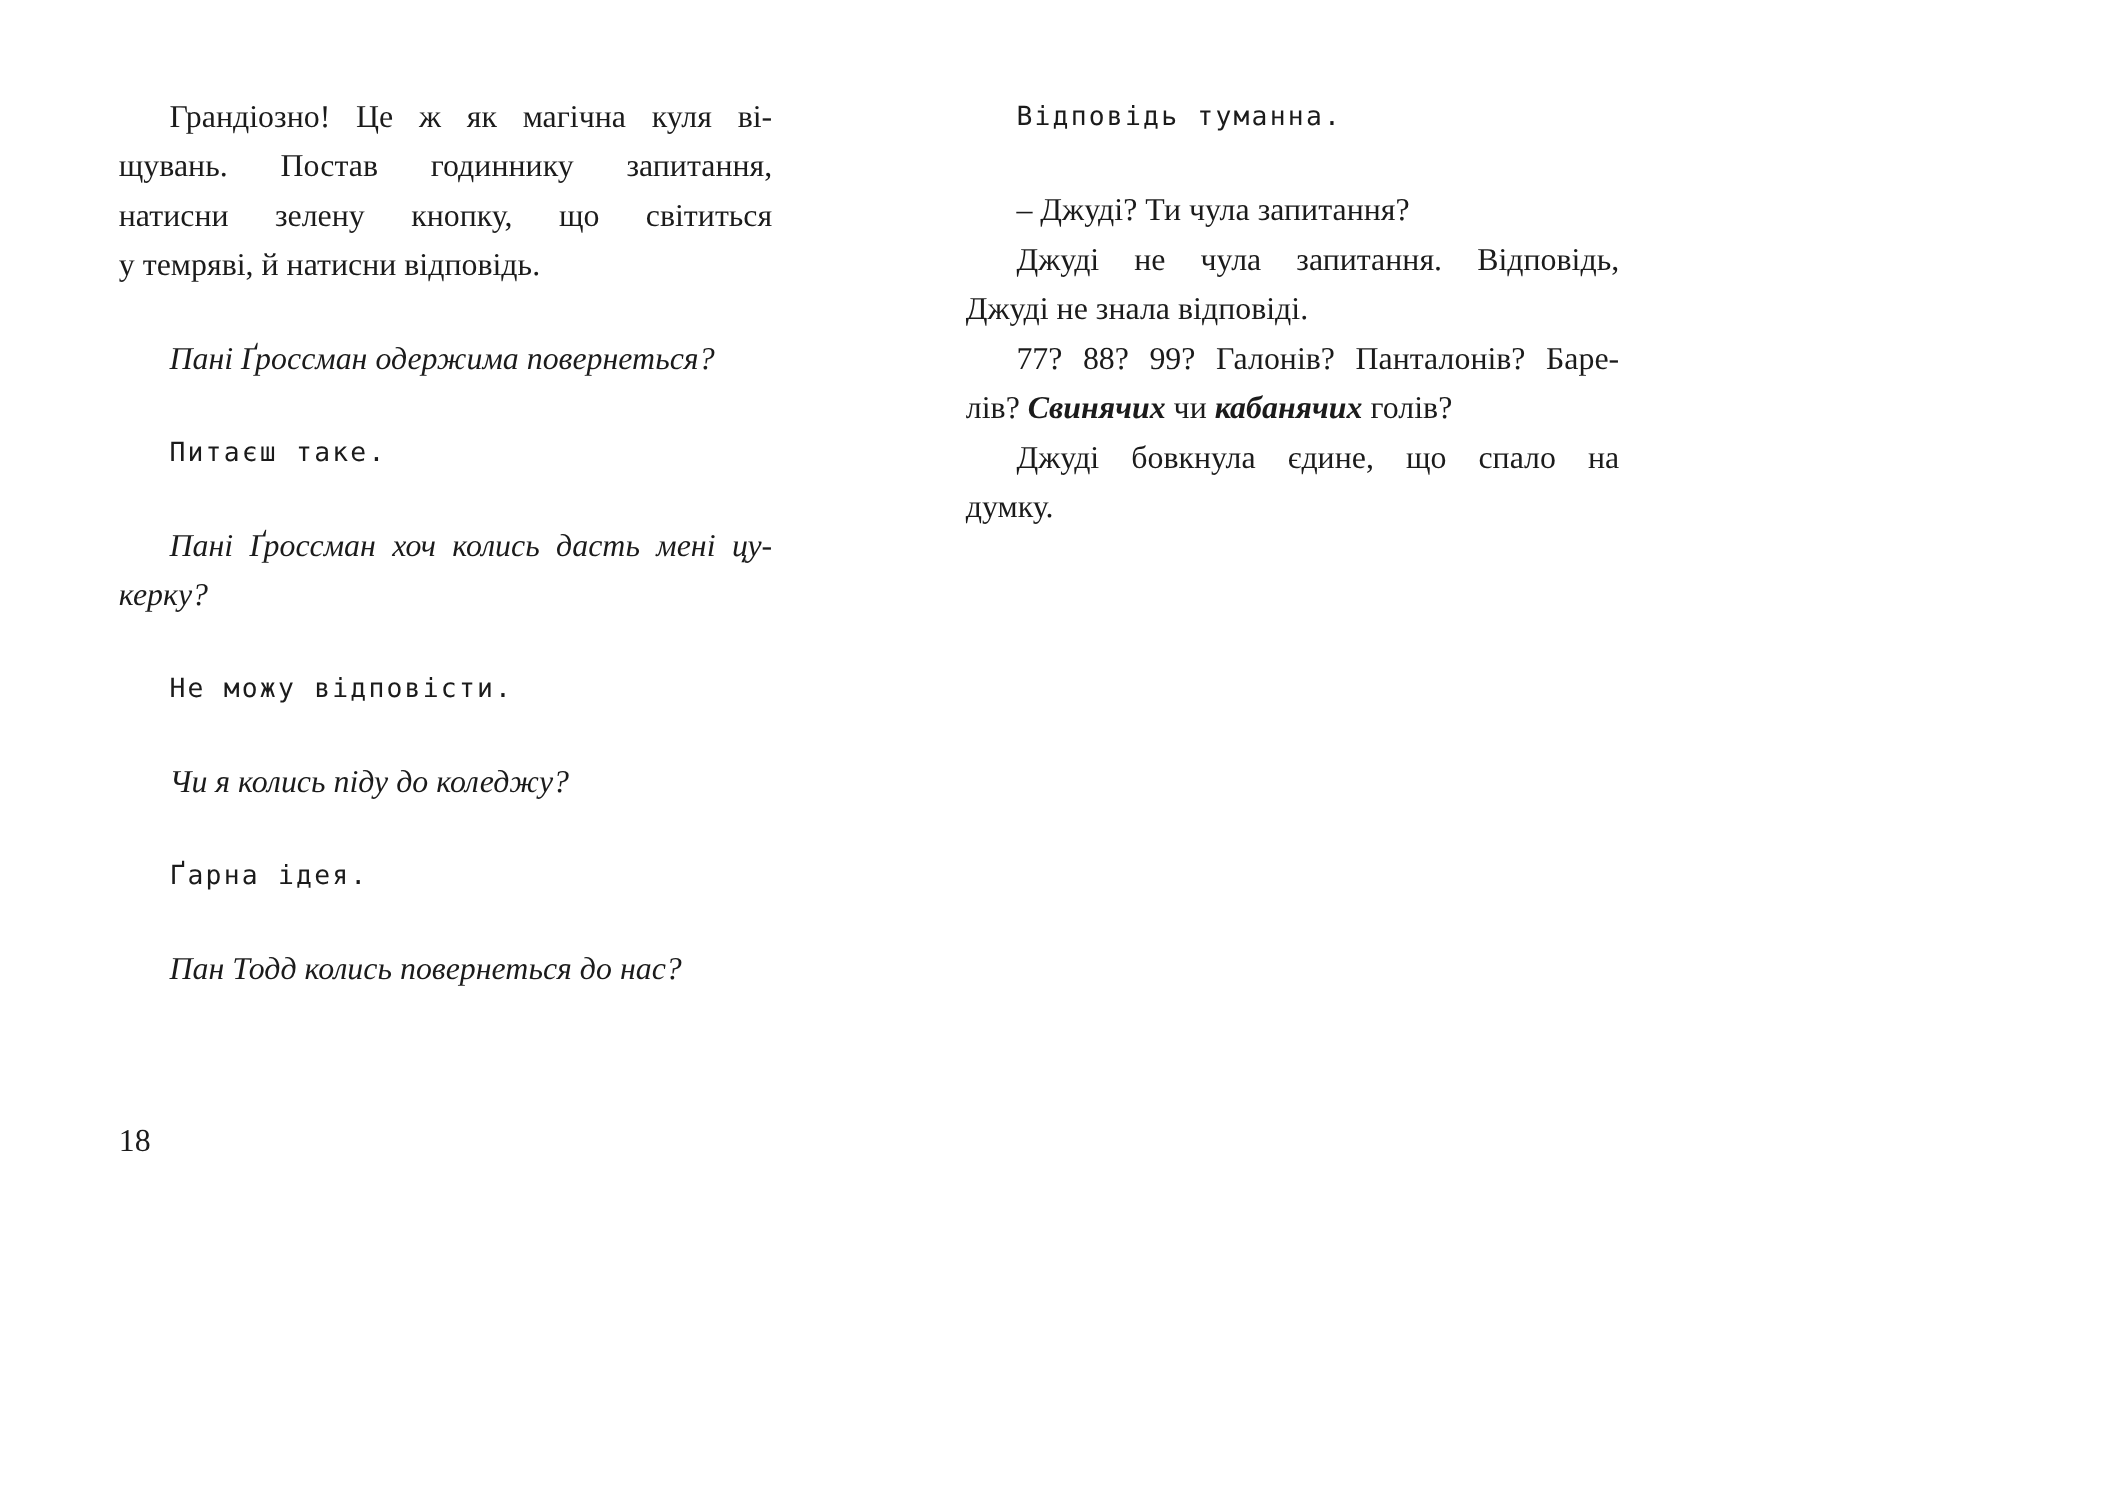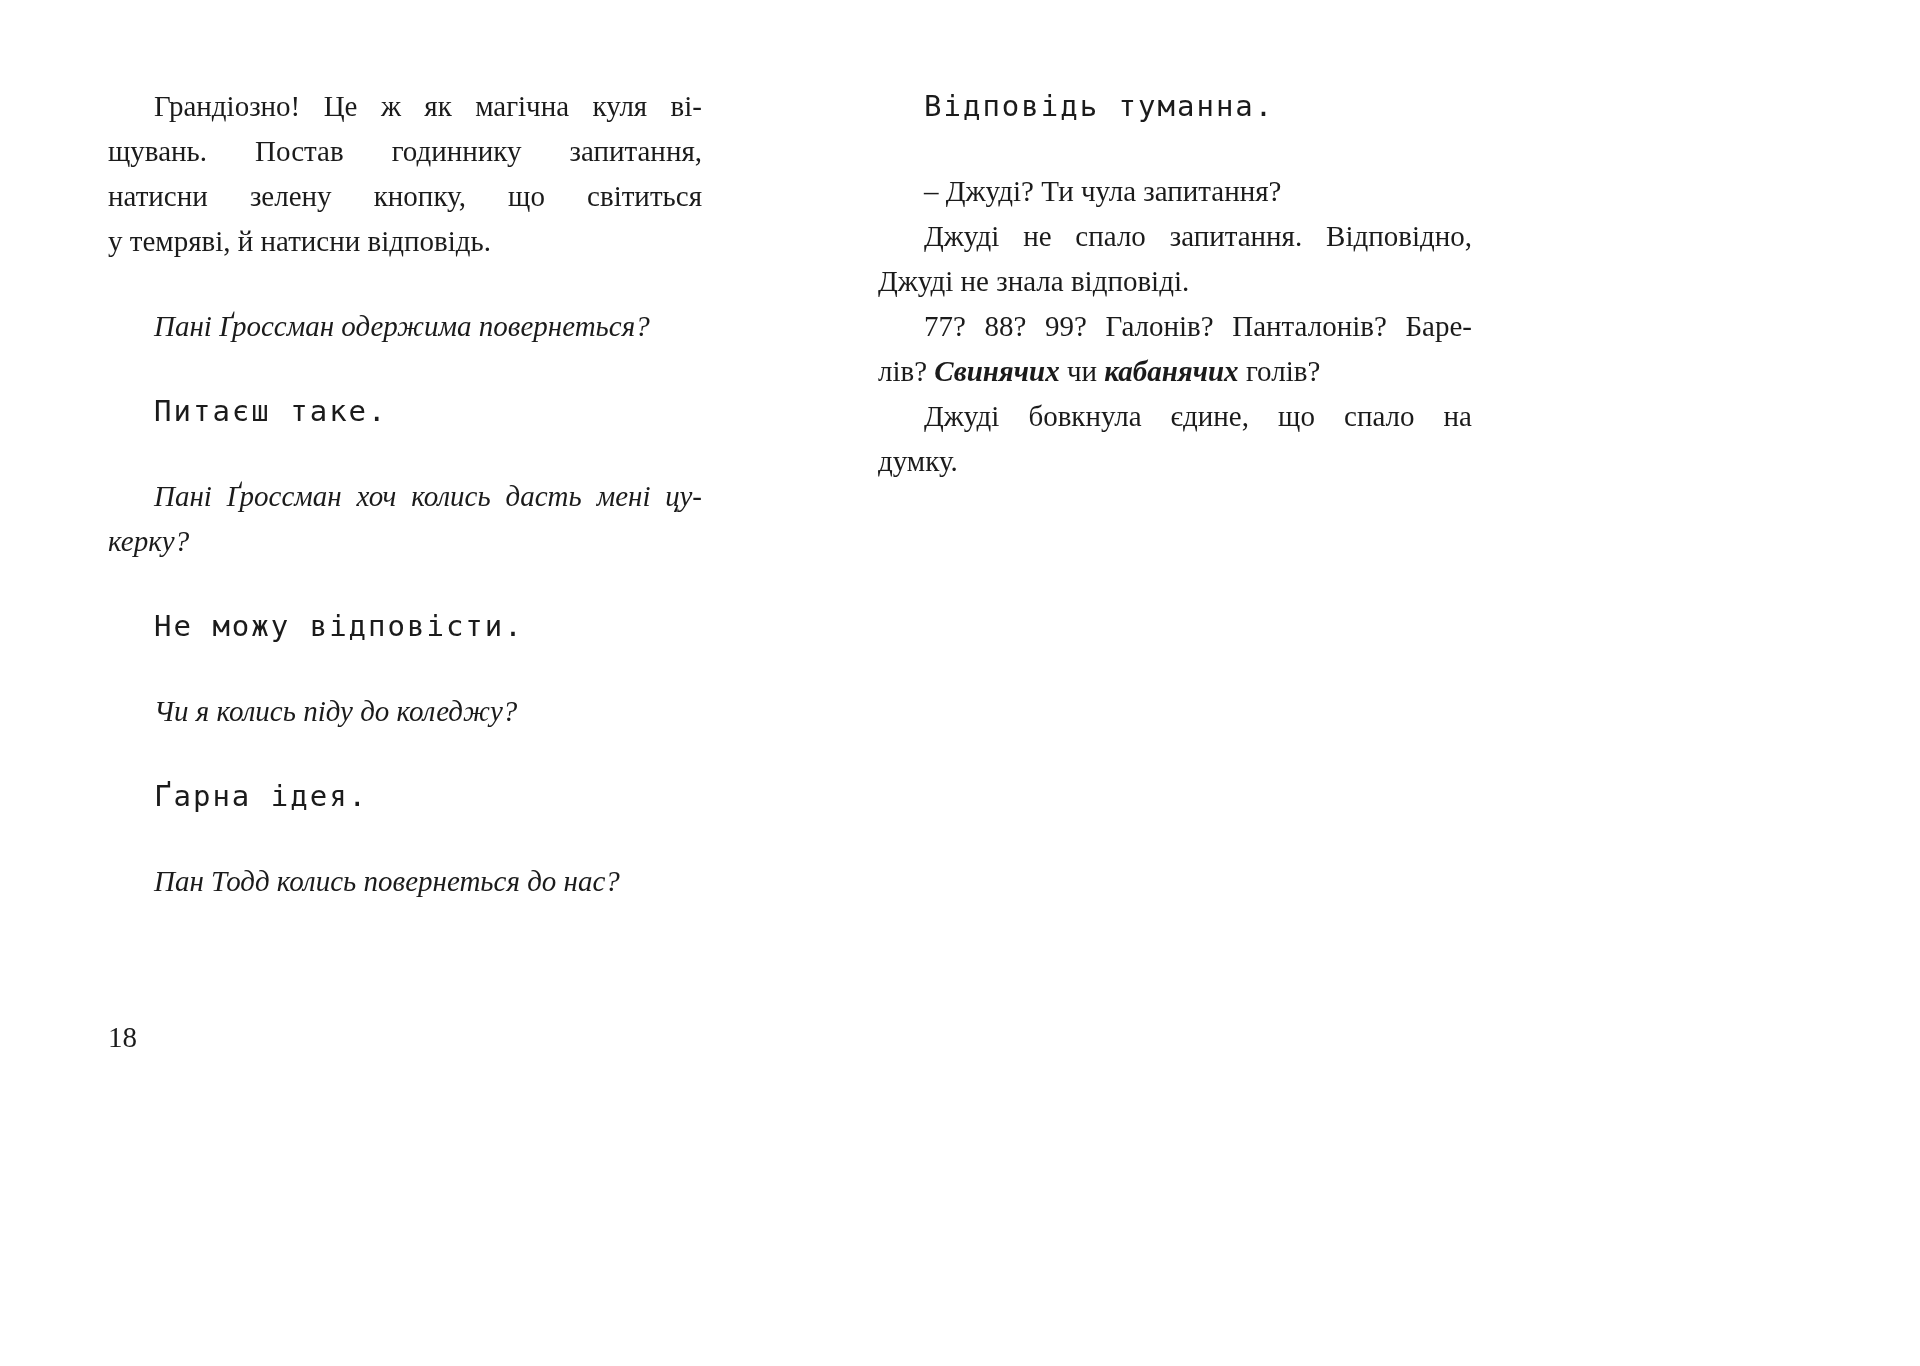--- a/index.html
+++ b/index.html
@@ -32,21 +32,21 @@
   .line.ind { text-indent: 46px; }
   .line.j {
     text-align: justify;
     text-align-last: justify;
   }
 
   .para.italic { font-style: italic; }
 
   .para.mono {
     font-family: "DejaVu Sans Mono", monospace;
-    font-size: 29px;
+    font-size: 24px;
     letter-spacing: 2px;
   }
 
   .em { font-style: italic; font-weight: bold; margin-top: 13px; }
 
   .page-number {
     position: absolute;
     top: 1015px;
     left: 108px;
     width: 594px;
@@ -89,21 +89,21 @@
       </div>
     </div>
   <div class="col col-right">
       <div class="para mono">
         <div class="line ind"><span>Відповідь туманна.</span></div>
       </div>
       <div class="para body gap">
         <div class="line ind"><span>– Джуді? Ти чула запитання?</span></div>
       </div>
       <div class="para body">
-        <div class="line ind j"><span>Джуді не спало запитання. Відповідно,</span></div>
+        <div class="line ind j"><span>Джуді не чула запитання. Відповідь,</span></div>
         <div class="line"><span>Джуді не знала відповіді.</span></div>
       </div>
       <div class="para body">
         <div class="line ind j"><span>77? 88? 99? Галонів? Панталонів? Баре-</span></div>
         <div class="line"><span>лів? </span><span class="em">Свинячих</span><span> чи </span><span class="em">кабанячих</span><span> голів?</span></div>
       </div>
       <div class="para body">
         <div class="line ind j"><span>Джуді бовкнула єдине, що спало на</span></div>
         <div class="line"><span>думку.</span></div>
       </div>

